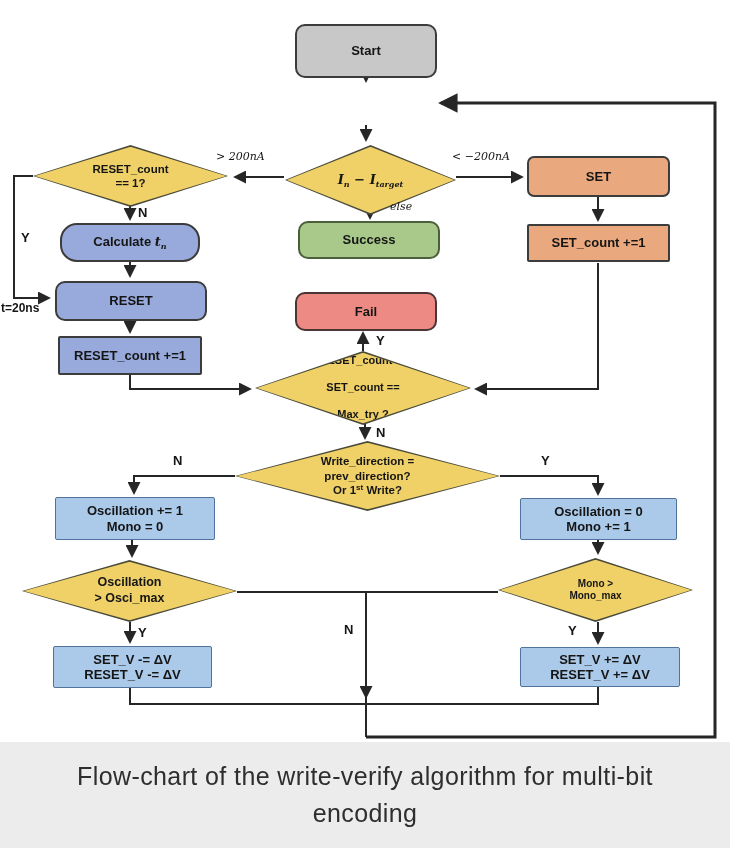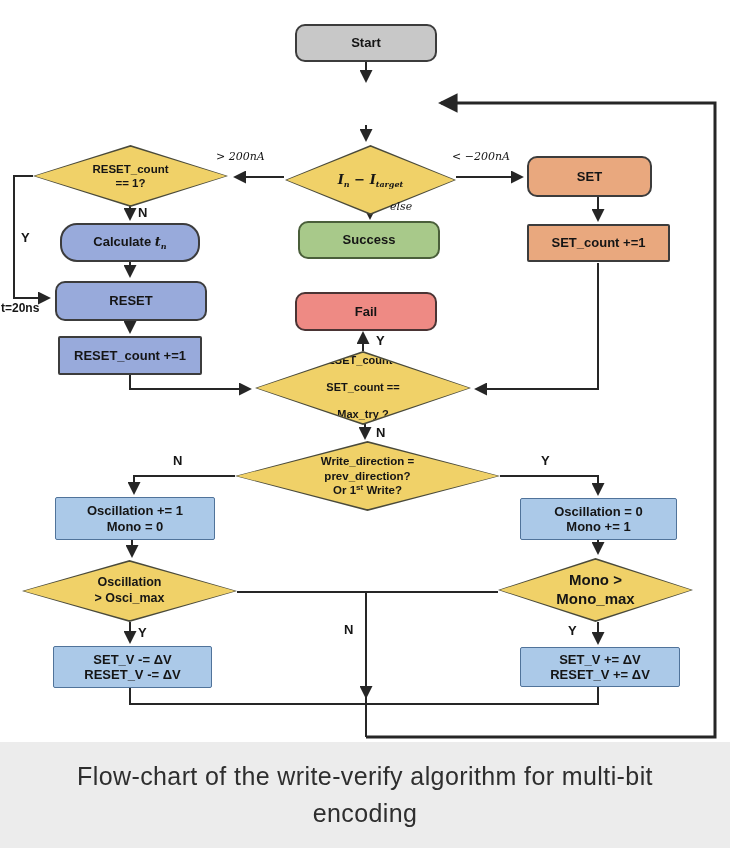--- a/index.html
+++ b/index.html
@@ -79,41 +79,41 @@
       <polyline points="598,540 598,553" marker-end="url(#arr)"></polyline>
       <polyline points="130,622 130,642" marker-end="url(#arr)"></polyline>
       <polyline points="598,622 598,643" marker-end="url(#arr)"></polyline>
       <polyline points="237,592 498,592"></polyline>
       <polyline points="366,592 366,697" marker-end="url(#arr)"></polyline>
       <polyline points="366,695 366,737"></polyline>
       <polyline points="130,688 130,704 598,704 598,687"></polyline>
       <polyline class="thick" points="366,737 715,737 715,103 441,103" marker-end="url(#arr)"></polyline>
     </svg>
 
-    <div class="node round fill-gray" style="left:295px;top:24px;width:142px;height:38px;">
+    <div class="node round fill-gray" style="left:295px;top:24px;width:142px;height:54px;">
       <div>Start</div>
     </div>
 
 
     <div class="diamond" style="left:33px;top:145px;width:195px;height:62px;">
       <div class="d-outer"></div>
       <div class="d-inner">
         <div>RESET_count</div>
         <div>== 1?</div>
       </div>
     </div>
 
     <div class="diamond" style="left:285px;top:145px;width:171px;height:70px;">
       <div class="d-outer"></div>
       <div class="d-inner" style="font-size:13px;">
         <div><span class="mvar">I</span><span class="msub">n</span><span class="mvar"> − </span><span class="mvar">I</span><span class="msub">target</span></div>
       </div>
     </div>
 
-    <div class="node round fill-orange" style="left:527px;top:156px;width:125px;height:41px;">
+    <div class="node round fill-orange" style="left:527px;top:156px;width:143px;height:41px;border-radius:7px;">
       <div>SET</div>
     </div>
 
     <div class="node rect fill-orange" style="left:527px;top:224px;width:143px;height:38px;">
       <div>SET_count +=1</div>
     </div>
 
     <div class="node rect fill-peri" style="left:60px;top:223px;width:140px;height:39px;border-radius:17px;">
       <div><span>Calculate </span><span class="mvar">t</span><span class="msub">n</span></div>
     </div>
@@ -165,21 +165,21 @@
     <div class="diamond" style="left:22px;top:560px;width:215px;height:62px;">
       <div class="d-outer"></div>
       <div class="d-inner" style="font-size:12.5px;">
         <div>Oscillation</div>
         <div>&gt; Osci_max</div>
       </div>
     </div>
 
     <div class="diamond" style="left:498px;top:558px;width:195px;height:64px;">
       <div class="d-outer"></div>
-      <div class="d-inner" style="font-size:15px;">
+      <div class="d-inner" style="font-size:10px;">
         <div>Mono &gt;</div>
         <div>Mono_max</div>
       </div>
     </div>
 
     <div class="node rect fill-blue" style="left:53px;top:646px;width:159px;height:42px;">
       <div>SET_V -= ΔV</div>
       <div>RESET_V -= ΔV</div>
     </div>
 

